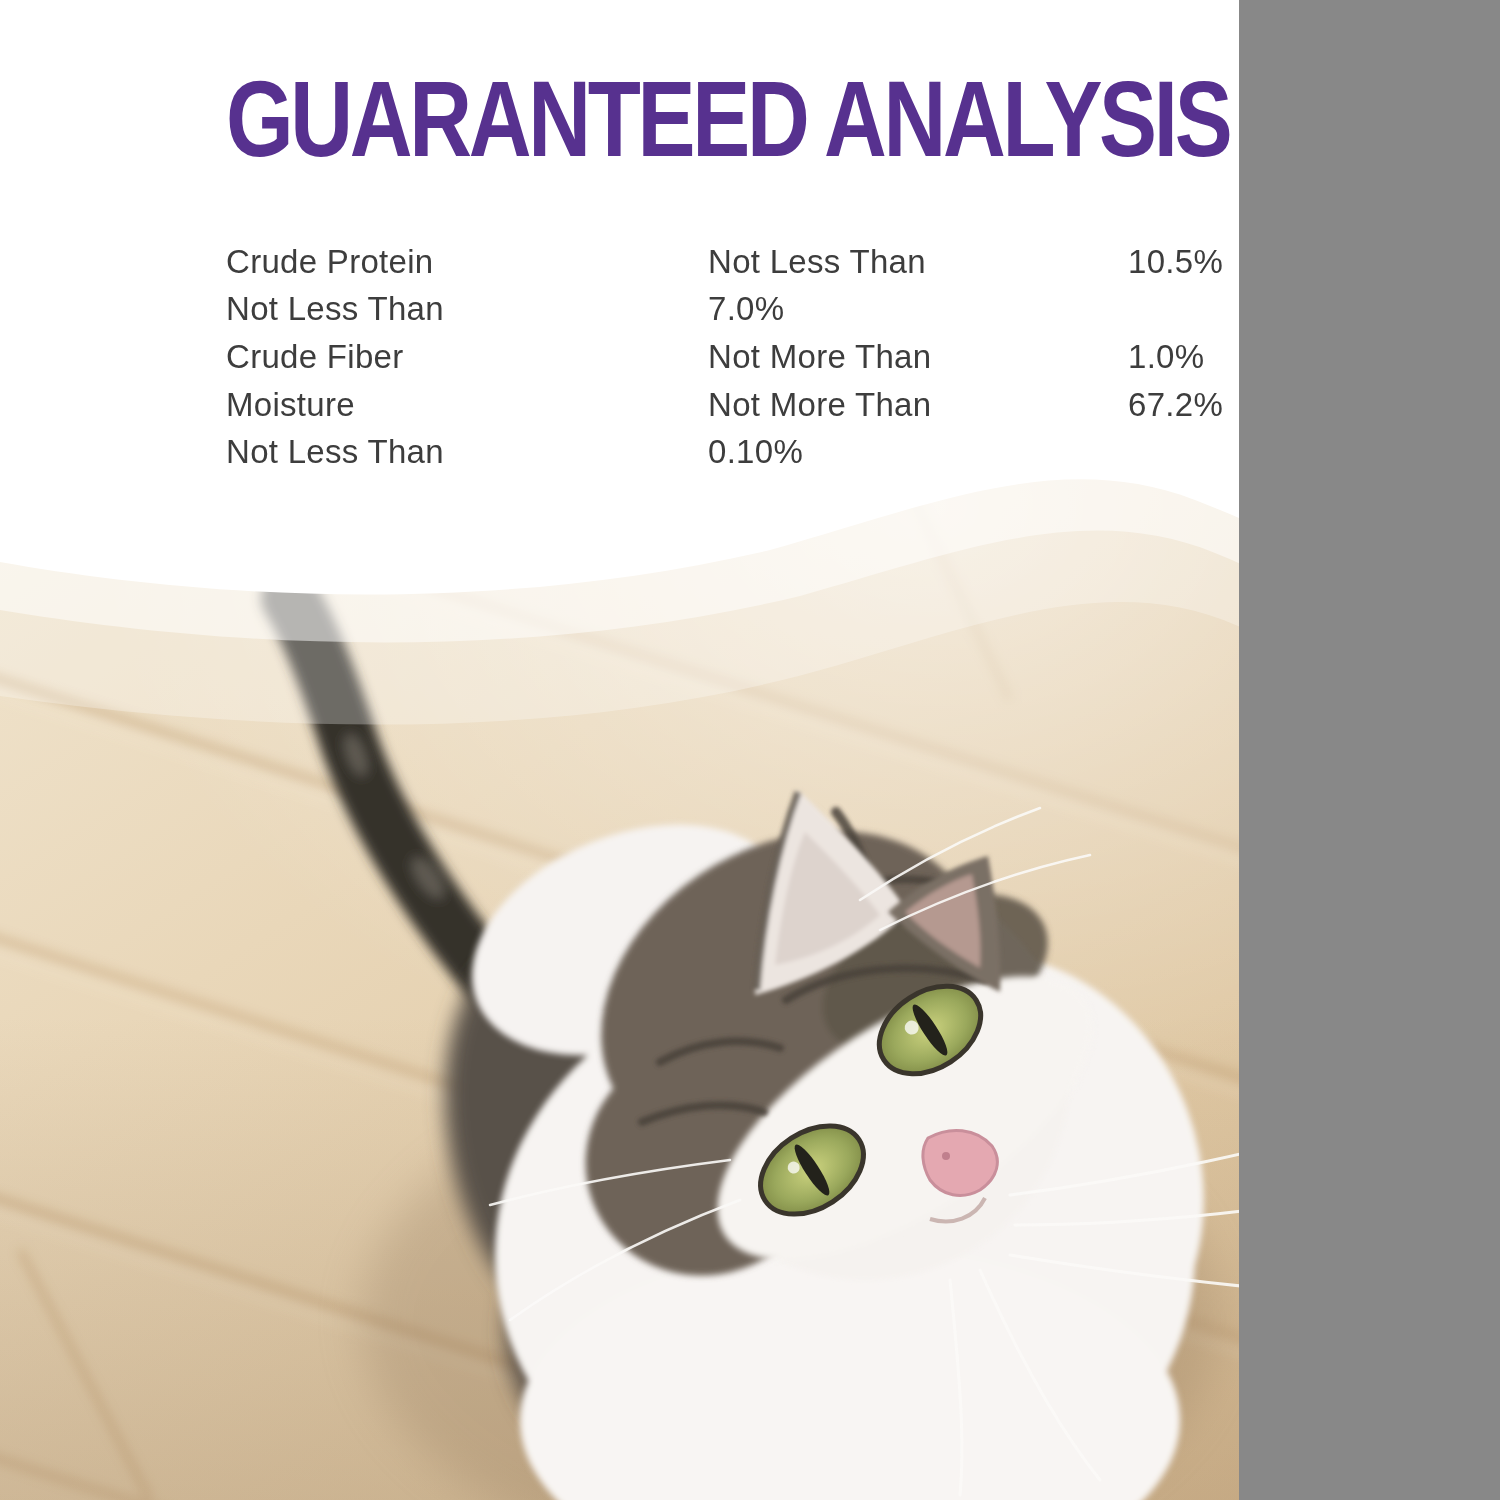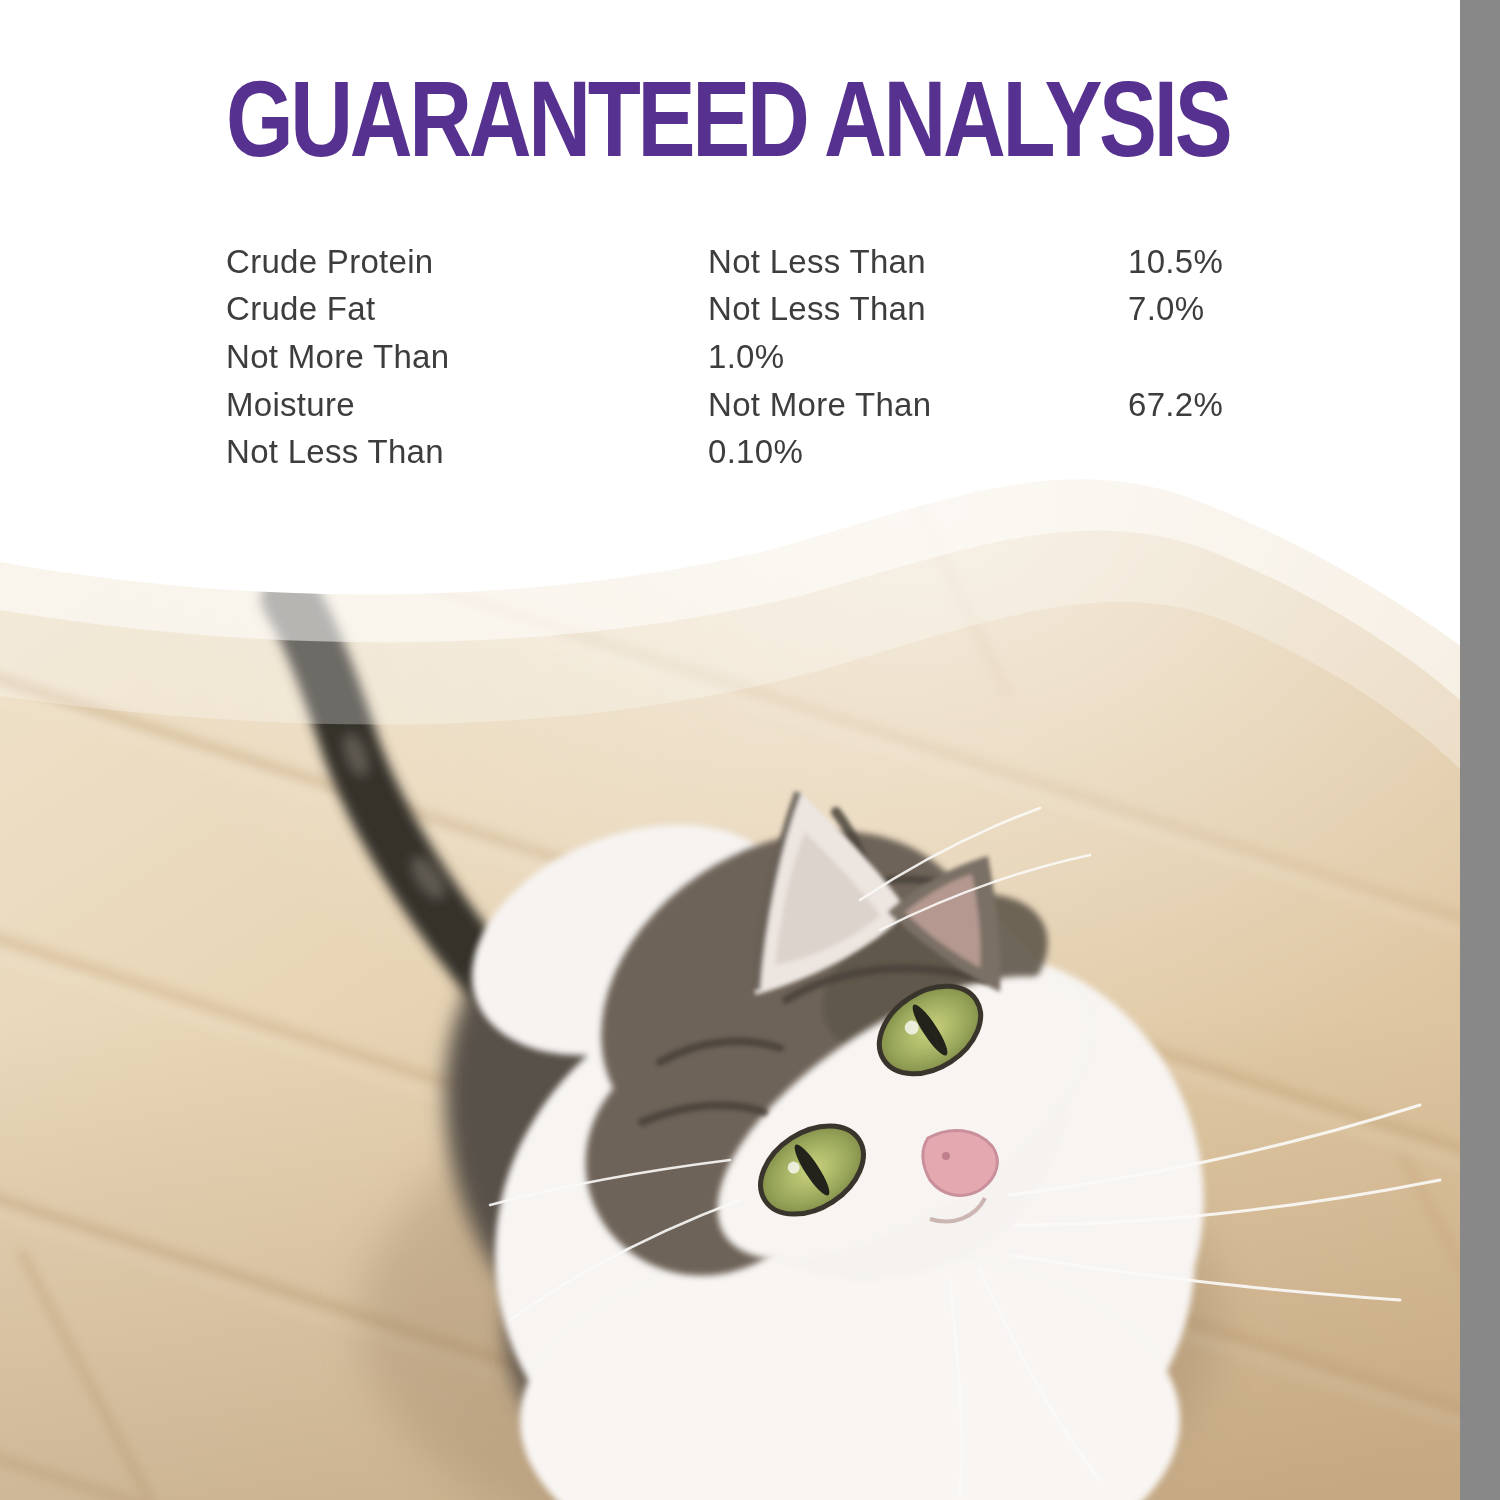--- a/index.html
+++ b/index.html
@@ -1,17 +1,17 @@
 <!DOCTYPE html>
 <html><head>
 <meta charset="utf-8">
 <style>
   html,body{margin:0;padding:0;background:#888;}
   .poster{
-    position:relative;width:1460px;height:1500px;background:#ffffff;
+    position:relative;width:1239px;height:1500px;background:#ffffff;
     overflow:hidden;font-family:"Liberation Sans",sans-serif;
   }
   .scene{position:absolute;left:0;top:0;width:1500px;height:1500px;display:block;}
   .title{
     position:absolute;left:226px;top:74px;
     font-size:106px;font-weight:bold;line-height:86px;
     letter-spacing:-4px;color:#57318f;white-space:nowrap;
     transform:scale(0.82,1.02);transform-origin:left top;
   }
   .analysis{
@@ -180,25 +180,25 @@
 
   <div class="title">GUARANTEED ANALYSIS</div>
 
   <div class="analysis">
     <div class="row">
       <span class="nutrient">Crude Protein</span>
       <span class="qualifier">Not Less Than</span>
       <span class="value">10.5%</span>
     </div>
     <div class="row">
-      <span class="nutrient">Crude Fat</span>
       <span class="qualifier">Not Less Than</span>
       <span class="value">7.0%</span>
     </div>
     <div class="row">
+      <span class="nutrient">Crude Fiber</span>
       <span class="qualifier">Not More Than</span>
       <span class="value">1.0%</span>
     </div>
     <div class="row">
       <span class="nutrient">Moisture</span>
       <span class="qualifier">Not More Than</span>
       <span class="value">67.2%</span>
     </div>
     <div class="row">
       <span class="qualifier">Not Less Than</span>

